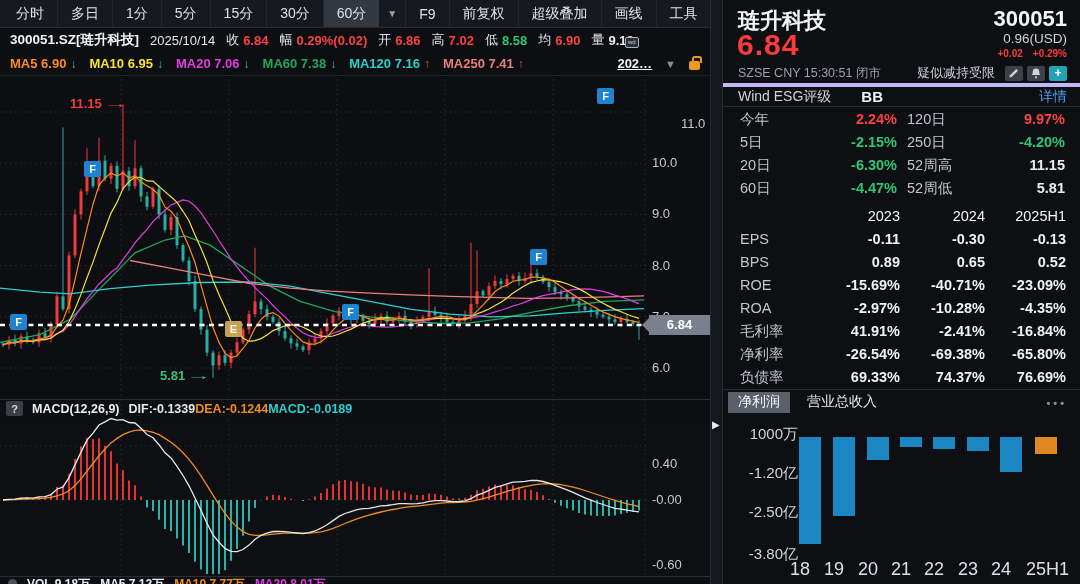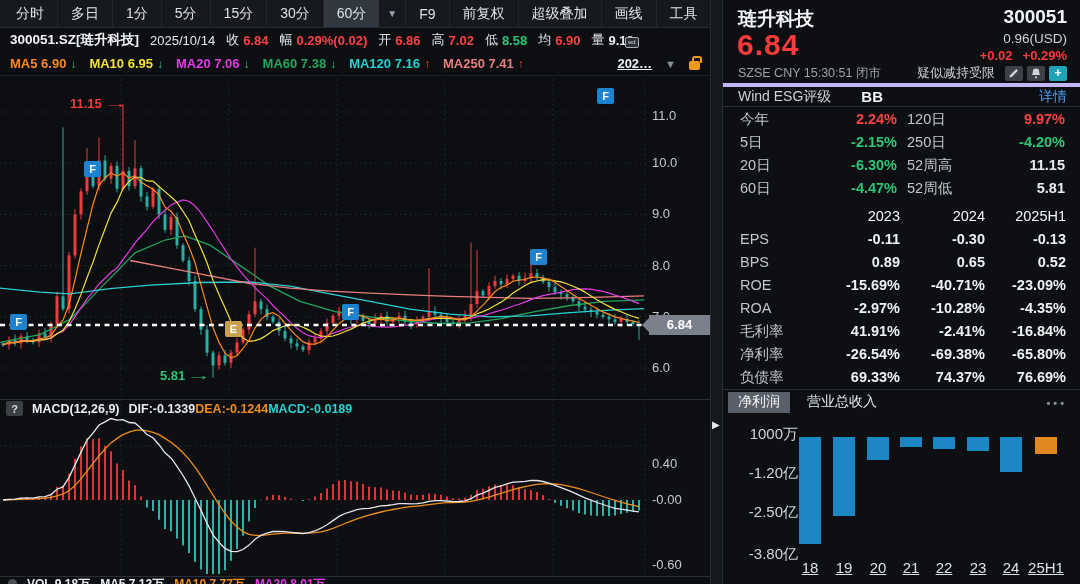--- a/index.html
+++ b/index.html
@@ -71,25 +71,25 @@
 
   
   .divider { position:absolute; left:710px; top:0; width:13px; height:584px; background:#15181c;
              border-left:1px solid #272b31; border-right:1px solid #272b31; }
   .divider .handle { position:absolute; left:1px; top:419px; color:#e8ecf1; font-size:10px; }
 
   
   .rpanel { position:absolute; left:723px; top:0; width:357px; height:584px; background:#0d0f12; }
   .rp-abs { position:absolute; }
   .rp-head { left:15px; right:13px; top:6px; display:flex; justify-content:space-between;
-             font-size:19px; font-weight:700; color:#f2f4f7; }
+             font-size:22px; font-weight:700; color:#f2f4f7; }
   .rp-head .code { font-weight:600; }
   .rp-price { left:14px; top:28px; font-size:30px; font-weight:700; color:#fa3b3b; letter-spacing:1px; }
   .rp-usd { right:13px; top:31px; font-size:13.5px; color:#ccd2d9; }
-  .rp-chg { right:13px; top:48px; font-size:13px; font-weight:700; color:#fa3b3b; display:flex; gap:10px; }
+  .rp-chg { right:13px; top:48px; font-size:10px; font-weight:700; color:#fa3b3b; display:flex; gap:10px; }
   .rp-info { left:15px; right:13px; top:64px; display:flex; align-items:center; font-size:12.5px; color:#9aa1aa; }
   .rp-risk { margin-left:auto; color:#ccd2d9; font-size:13px; margin-right:6px; }
   .ic-box { width:18px; height:15px; background:#3c4148; border-radius:2px; display:flex; align-items:center;
             justify-content:center; margin-left:4px; }
   .ic-box.teal { background:#22a3b5; color:#fff; font-size:12px; font-weight:700; line-height:1; }
   .rp-esg { left:0; right:0; top:83px; height:24px; border-top:4px solid #c4b5fd; border-bottom:1px solid #2a2f36;
             display:flex; align-items:center; padding:0 13px 0 15px; font-size:14px; color:#ccd2d9; }
   .rp-esg .bb { margin-left:30px; color:#f2f4f7; font-weight:700; font-size:15px; }
   .rp-esg .detail { margin-left:auto; color:#4f9cf0; }
   .rp-perf { left:0; right:0; top:108px; display:grid; grid-template-columns:58px 99px 87px 1fr;
@@ -101,21 +101,21 @@
             padding:0 14px 0 17px; font-size:14.5px; line-height:23px; }
   .rp-fin .hdr { font-weight:400; color:#f2f4f7; text-align:right; }
   .rp-fin .lbl { color:#c0c6cd; }
   .rp-fin .val { text-align:right; color:#eef1f5; font-weight:600; }
   .rp-tabline { left:0; right:0; top:389px; height:1px; background:#2a2f36; }
   .rp-tabs { left:0; right:0; top:391px; height:23px; display:flex; align-items:center; padding:0 13px 0 5px; font-size:14px;gap:7px; }
   .rp-tab { padding:1px 10px 2px; color:#e6eaef; }
   .rp-tab.sel { background:#5a606a; color:#f4f6f9; }
   .rp-dots { margin-left:auto; color:#8b9199; letter-spacing:3px; font-size:11px; font-weight:700; }
   .bar-ylabel { position:absolute; width:70px; text-align:right; font-size:15px; color:#ced3da; left:5px; }
-  .bar-xlabel { position:absolute; width:40px; text-align:center; font-size:15px; color:#dbe0e6; top:559px;text-decoration:underline; }
+  .bar-xlabel { position:absolute; width:40px; font-size:18px; color:#dbe0e6; top:559px; }
   .np-bar { position:absolute; top:437px; width:22px; }
 
   .red { color:#fa4343; } .green { color:#2fc577; } .white { color:#e9edf2; }
 </style>
 </head>
 <body>
 
 <div class="app">
 
   <div class="workspace">
@@ -566,21 +566,21 @@
             <line x1="621" y1="500" x2="621" y2="513.9" stroke="#2bb3a8" stroke-width="2"></line>
             <line x1="627" y1="500" x2="627" y2="512.8" stroke="#2bb3a8" stroke-width="2"></line>
             <line x1="633" y1="500" x2="633" y2="511.8" stroke="#2bb3a8" stroke-width="2"></line>
             <line x1="639" y1="500" x2="639" y2="510.6" stroke="#2bb3a8" stroke-width="2"></line>
             <path d="M3.0 500.0 L9.0 499.9 L15.0 499.7 L21.0 499.4 L27.0 499.1 L33.0 498.9 L39.0 498.5 L45.0 498.1 L51.0 497.4 L57.0 495.8 L63.0 494.0 L69.0 490.7 L75.0 485.6 L81.0 478.9 L87.0 471.1 L93.0 463.5 L99.0 455.8 L105.0 449.0 L111.0 442.9 L117.0 438.4 L123.0 434.6 L129.0 432.2 L135.0 430.4 L141.0 429.9 L147.0 430.9 L153.0 432.3 L159.0 434.7 L165.0 438.4 L171.0 442.3 L177.0 447.1 L183.0 452.8 L189.0 459.4 L195.0 467.1 L201.0 475.8 L207.0 485.3 L213.0 495.2 L219.0 504.6 L225.0 513.4 L231.0 521.0 L237.0 527.1 L243.0 531.6 L249.0 534.3 L255.0 535.3 L261.0 535.3 L267.0 534.9 L273.0 534.2 L279.0 533.6 L285.0 533.2 L291.0 533.1 L297.0 533.1 L303.0 533.2 L309.0 533.1 L315.0 532.7 L321.0 531.8 L327.0 530.4 L333.0 528.4 L339.0 526.0 L345.0 523.5 L351.0 521.1 L357.0 518.8 L363.0 516.8 L369.0 515.1 L375.0 513.5 L381.0 512.0 L387.0 510.7 L393.0 509.5 L399.0 508.3 L405.0 507.4 L411.0 506.7 L417.0 506.1 L423.0 505.4 L429.0 504.6 L435.0 503.8 L441.0 503.2 L447.0 502.7 L453.0 502.5 L459.0 502.3 L465.0 502.0 L471.0 501.4 L477.0 500.1 L483.0 498.7 L489.0 497.1 L495.0 495.1 L501.0 493.3 L507.0 491.4 L513.0 489.6 L519.0 488.0 L525.0 486.7 L531.0 485.4 L537.0 484.4 L543.0 483.8 L549.0 483.7 L555.0 484.0 L561.0 484.7 L567.0 485.8 L573.0 487.1 L579.0 488.7 L585.0 490.5 L591.0 492.5 L597.0 494.5 L603.0 496.5 L609.0 498.5 L615.0 500.4 L621.0 502.2 L627.0 503.8 L633.0 505.2 L639.0 506.6" fill="none" stroke="#ef8d1f" stroke-width="1.3"></path>
             <path d="M3.0 500.0 L9.0 499.3 L15.0 499.2 L21.0 498.2 L27.0 497.9 L33.0 498.1 L39.0 496.9 L45.0 496.6 L51.0 494.6 L57.0 489.2 L63.0 486.9 L69.0 477.6 L75.0 464.9 L81.0 452.1 L87.0 440.1 L93.0 433.2 L99.0 425.0 L105.0 421.9 L111.0 418.5 L117.0 420.1 L123.0 419.7 L129.0 422.5 L135.0 423.0 L141.0 428.2 L147.0 434.6 L153.0 437.8 L159.0 444.7 L165.0 452.8 L171.0 457.9 L177.0 466.3 L183.0 475.5 L189.0 485.8 L195.0 498.0 L201.0 510.4 L207.0 523.3 L213.0 534.9 L219.0 542.2 L225.0 548.4 L231.0 551.4 L237.0 551.7 L243.0 549.5 L249.0 545.1 L255.0 539.3 L261.0 535.4 L267.0 533.1 L273.0 531.5 L279.0 531.3 L285.0 531.7 L291.0 532.4 L297.0 533.0 L303.0 533.7 L309.0 532.7 L315.0 531.0 L321.0 528.2 L327.0 524.7 L333.0 520.6 L339.0 516.4 L345.0 513.5 L351.0 511.7 L357.0 509.7 L363.0 508.7 L369.0 508.3 L375.0 507.2 L381.0 505.8 L387.0 505.5 L393.0 504.7 L399.0 503.7 L405.0 503.7 L411.0 503.9 L417.0 503.6 L423.0 502.8 L429.0 501.4 L435.0 500.7 L441.0 500.6 L447.0 501.0 L453.0 501.7 L459.0 501.5 L465.0 500.9 L471.0 498.7 L477.0 495.2 L483.0 493.1 L489.0 490.3 L495.0 487.4 L501.0 485.8 L507.0 483.9 L513.0 482.2 L519.0 481.8 L525.0 481.3 L531.0 480.4 L537.0 480.5 L543.0 481.5 L549.0 483.2 L555.0 485.4 L561.0 487.6 L567.0 489.9 L573.0 492.4 L579.0 495.2 L585.0 497.8 L591.0 500.2 L597.0 502.5 L603.0 504.5 L609.0 506.5 L615.0 508.3 L621.0 509.1 L627.0 510.1 L633.0 511.1 L639.0 511.9" fill="none" stroke="#e6e8ec" stroke-width="1.3"></path>
           </g>
   </svg>
       </div>
     <div id="overlaylayer">
-        <div class="axis-label" style="top: 108px;">11.0</div>
+        <div class="axis-label" style="top: 116px; margin-left: 29px;">11.0</div>
         <div class="axis-label" style="top: 155px;">10.0</div>
         <div class="axis-label" style="top: 206px;">9.0</div>
         <div class="axis-label" style="top: 258px;">8.0</div>
         <div class="axis-label" style="top: 309px;">7.0</div>
         <div class="axis-label" style="top: 360px;">6.0</div>
         <div class="price-tag" style="top: 315px;">6.84</div>
         <div class="axis-label" style="top: 456px;">0.40</div>
         <div class="axis-label" style="top: 492px;">-0.00</div>
         <div class="axis-label" style="top: 557px;">-0.60</div>
         <div class="flag flag-f" style="left: 10px; top: 314px;">F</div>

